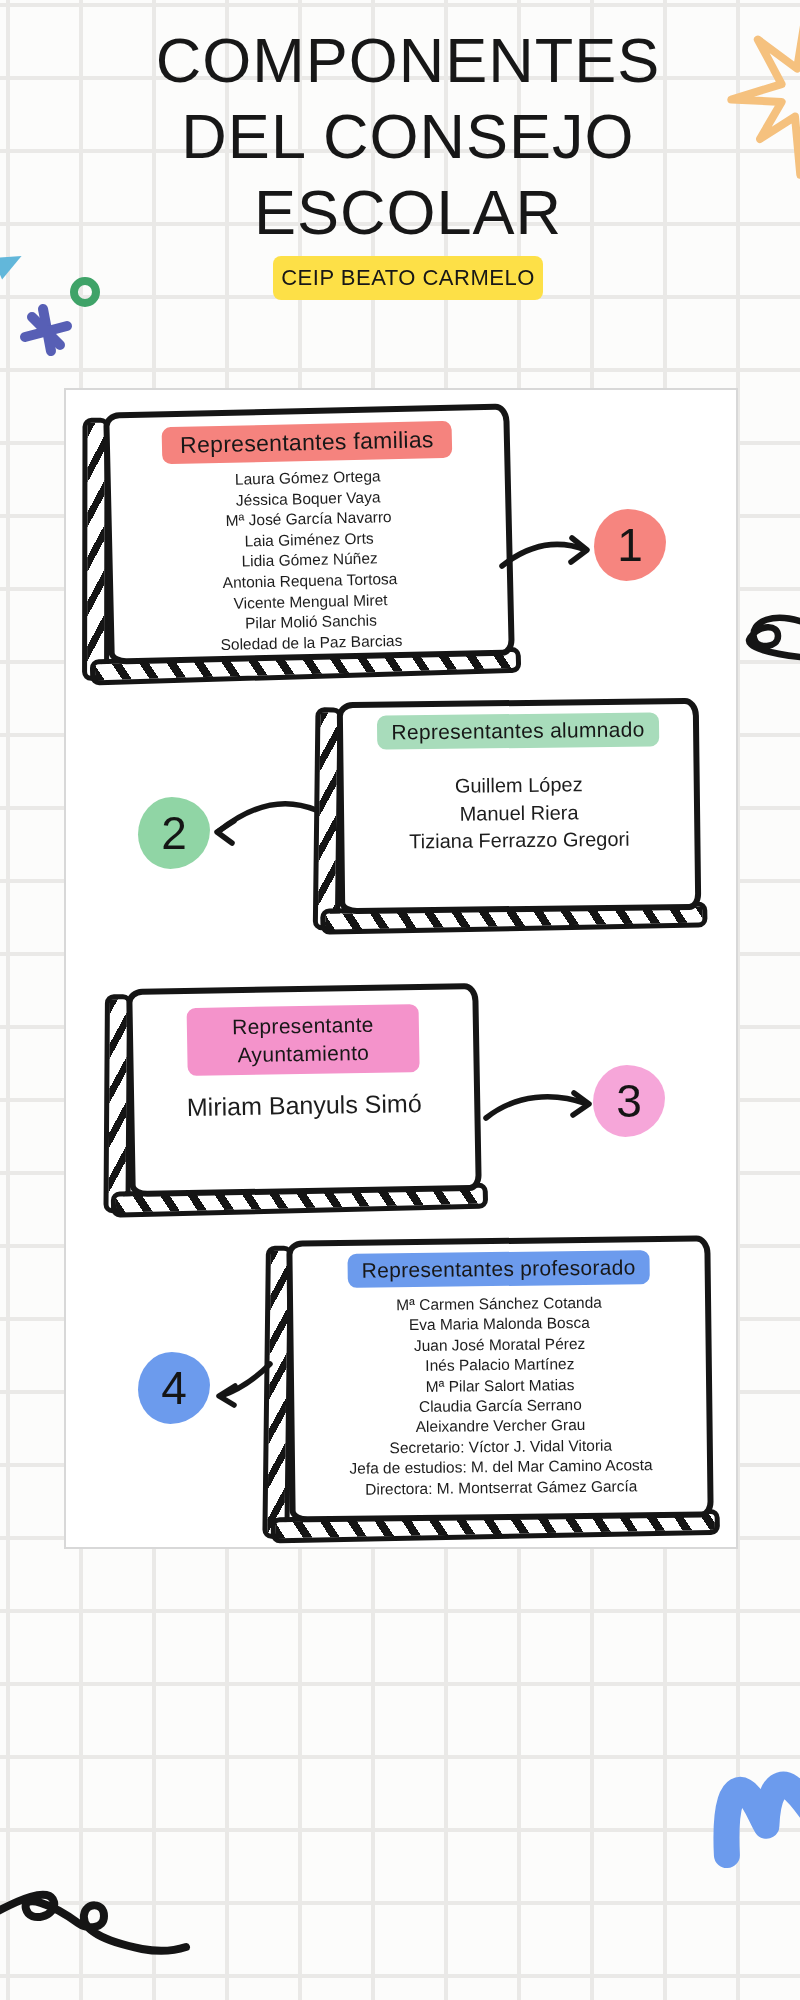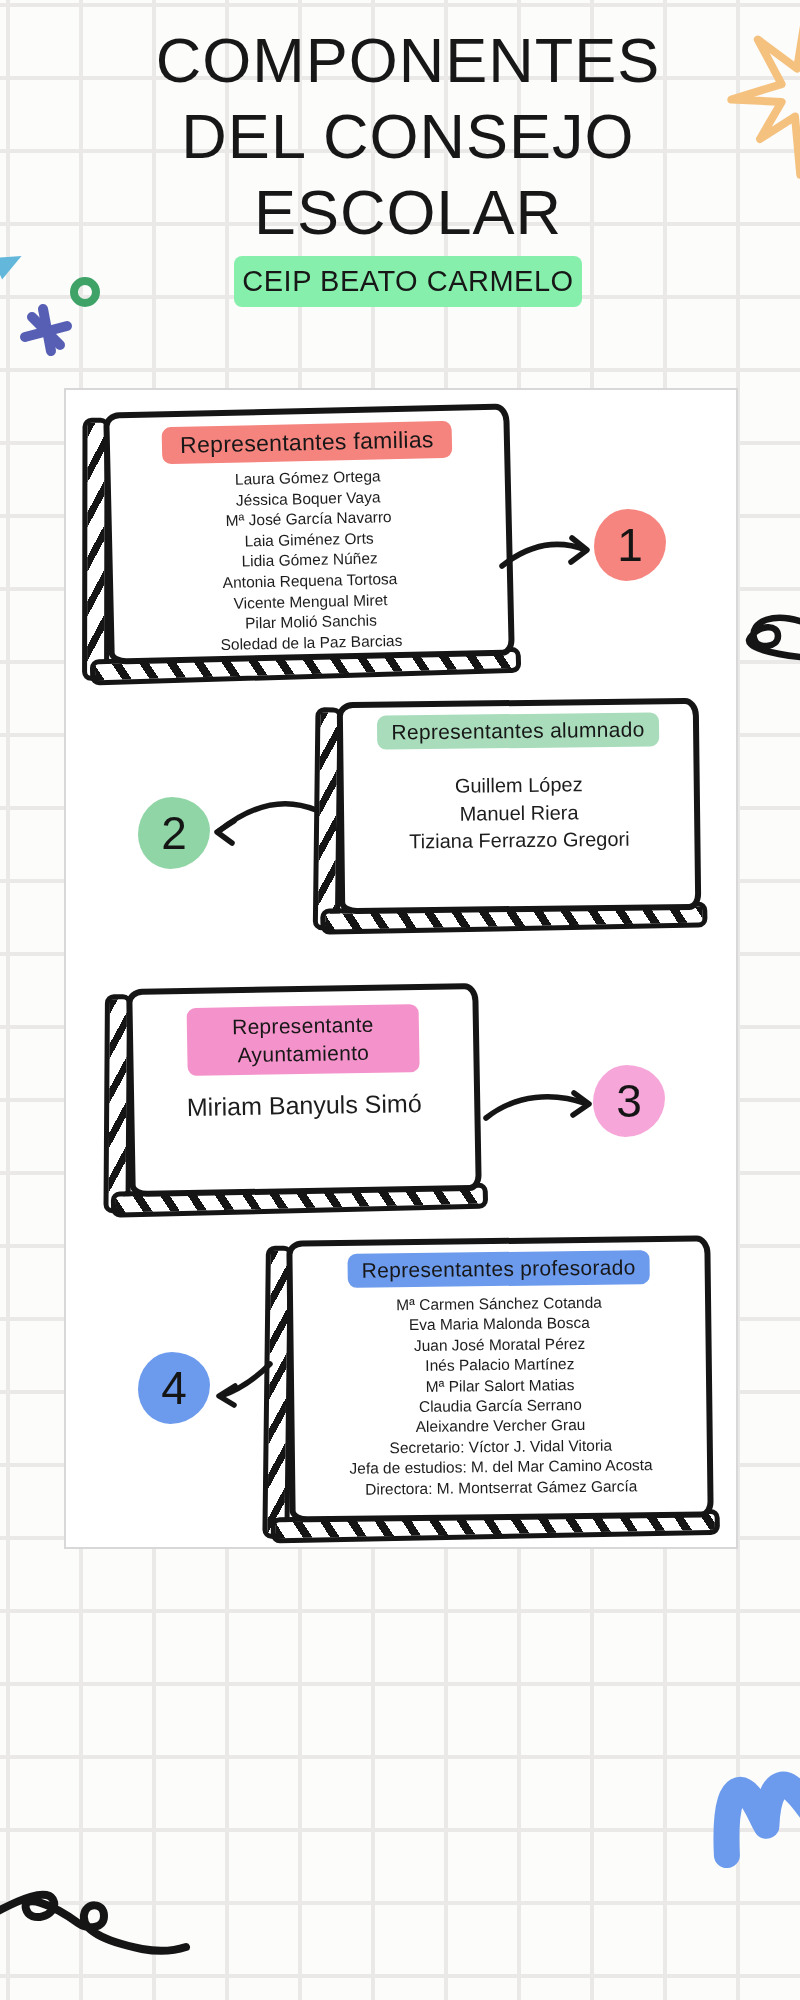--- a/index.html
+++ b/index.html
@@ -13,21 +13,21 @@
     background-position:6px 3px;
     font-family:"Liberation Sans","DejaVu Sans",sans-serif;
     color:#171717;
   }
   .title{
     position:absolute;top:22px;left:0;width:100%;
     text-align:center;transform:translateX(8px);
     font-size:63px;line-height:76px;letter-spacing:1px;font-weight:400;
   }
   .subtitle-row{position:absolute;top:256px;left:0;width:100%;display:flex;justify-content:center;transform:translateX(8px);}
-  .subtitle{background:#86efac;border-radius:8px;padding:9px 8px;font-size:29px;letter-spacing:.5px;}
+  .subtitle{background:#fde047;border-radius:8px;padding:9px 8px;font-size:22px;letter-spacing:.5px;}
 
   
   .card{
     position:absolute;left:64px;top:388px;width:674px;height:1161px;
     background:#ffffff;border:2px solid #d8d8d8;box-sizing:border-box;z-index:2;
   }
 
   
   .group{position:absolute;}
   .g1{left:40px;top:18px;width:406px;height:252px;transform:rotate(-1.3deg);}

